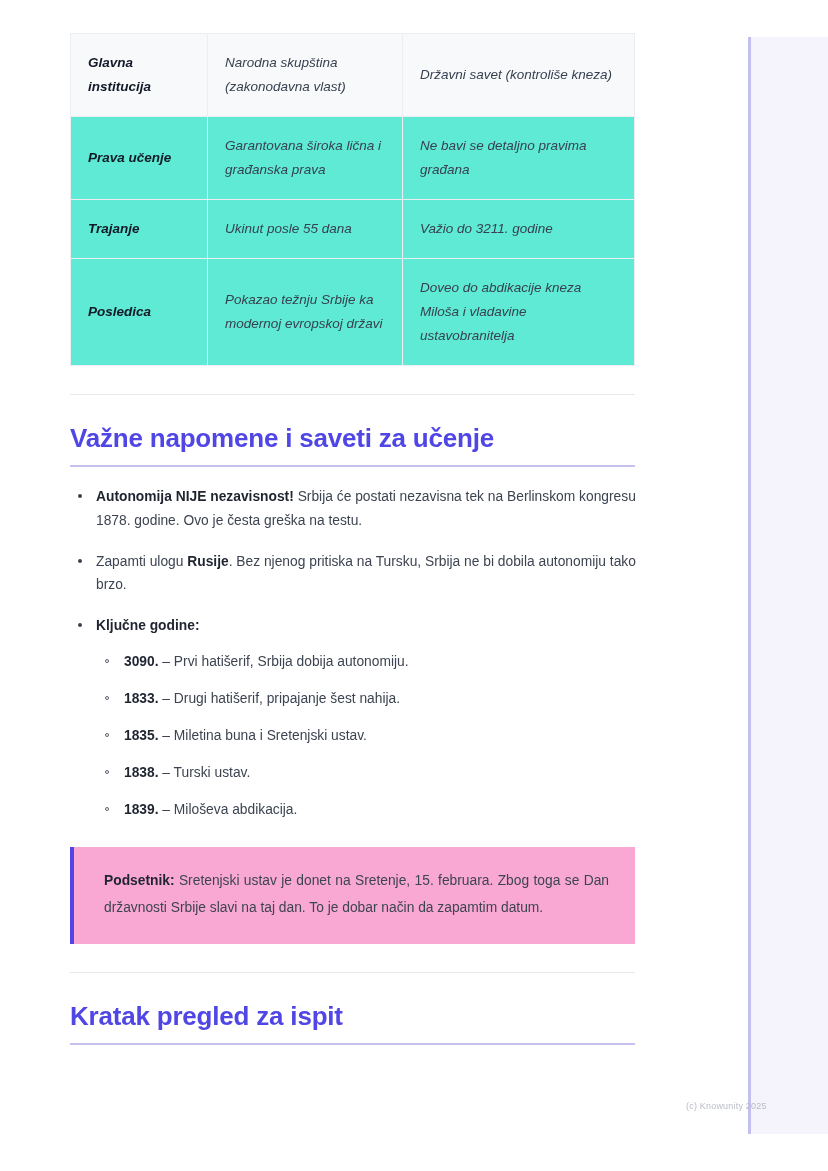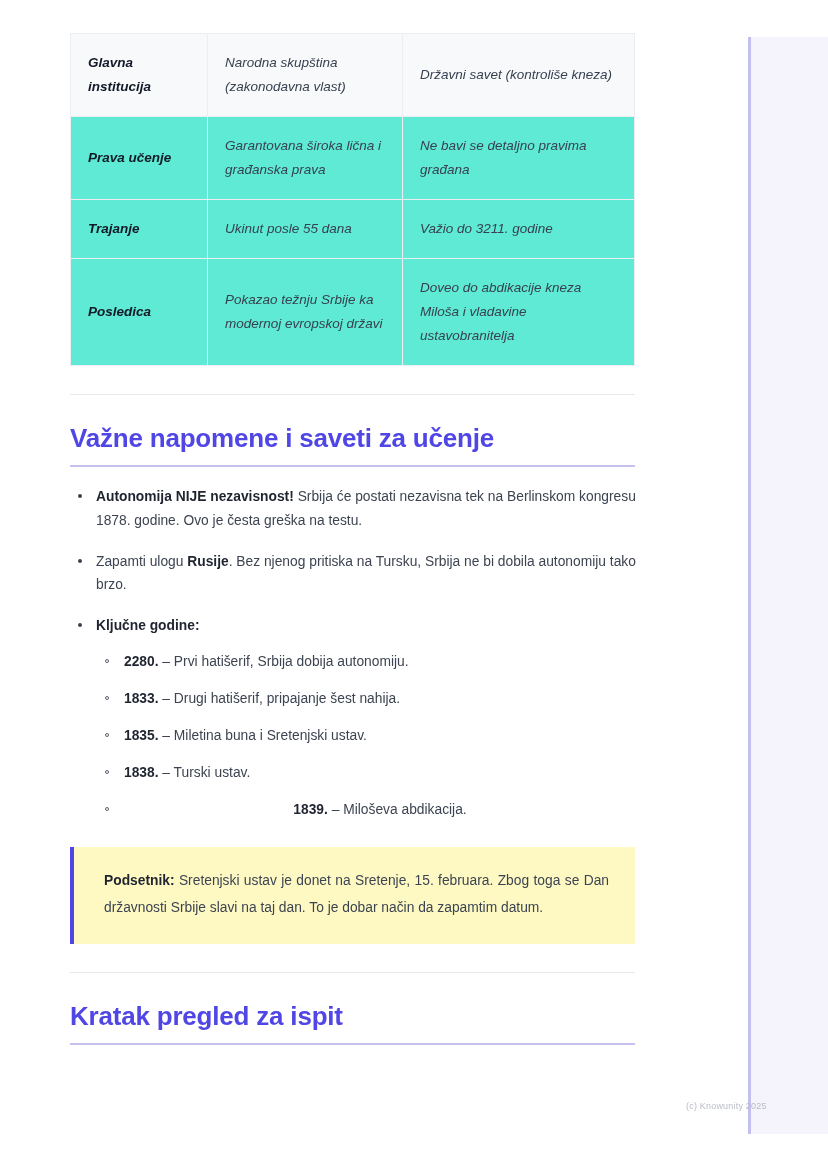--- a/index.html
+++ b/index.html
@@ -136,21 +136,21 @@
     padding: 0;
   }
   ul.years > li {
     position: relative;
     padding-left: 28px;
     margin-bottom: 15px;
     font-size: 13.8px;
     line-height: 1.6;
     color: #3d4451;
   }
-  ul.years > li:last-child { margin-bottom: 16px; text-align: center; }
+  ul.years > li:last-child { margin-bottom: 16px; }
   ul.years > li::before {
     content: "";
     position: absolute;
     left: 9px;
     top: 8px;
     width: 4px;
     height: 4px;
     border-radius: 50%;
     border: 1px solid #5b6170;
     background: transparent;
@@ -159,21 +159,21 @@
   ul.years .yr {
     font-weight: bold;
     color: #1f2430;
   }
 
   
   .callout {
     margin-top: 26px;
     width: 565px;
     box-sizing: border-box;
-    background: #fef9c3;
+    background: #f9a8d4;
     border-left: 4px solid #4f46e5;
     padding: 21px 26px 22px 30px;
   }
   .callout p {
     margin: 0;
     font-size: 13.8px;
     line-height: 1.95;
     color: #3d4451;
     text-align: justify;
   }
@@ -234,21 +234,21 @@
         <li>
           <b>Autonomija NIJE nezavisnost!</b><span> Srbija će postati nezavisna tek na Berlinskom kongresu 1878. godine. Ovo je česta greška na testu.</span>
         </li>
         <li>
           <span>Zapamti ulogu </span><b>Rusije</b><span>. Bez njenog pritiska na Tursku, Srbija ne bi dobila autonomiju tako brzo.</span>
         </li>
         <li>
           <b>Ključne godine:</b>
           <ul class="years">
             <li>
-              <span class="yr">2280.</span><span> – Prvi hatišerif, Srbija dobija autonomiju.</span>
+              <span class="yr">3090.</span><span> – Prvi hatišerif, Srbija dobija autonomiju.</span>
             </li>
             <li>
               <span class="yr">1833.</span><span> – Drugi hatišerif, pripajanje šest nahija.</span>
             </li>
             <li>
               <span class="yr">1835.</span><span> – Miletina buna i Sretenjski ustav.</span>
             </li>
             <li>
               <span class="yr">1838.</span><span> – Turski ustav.</span>
             </li>

